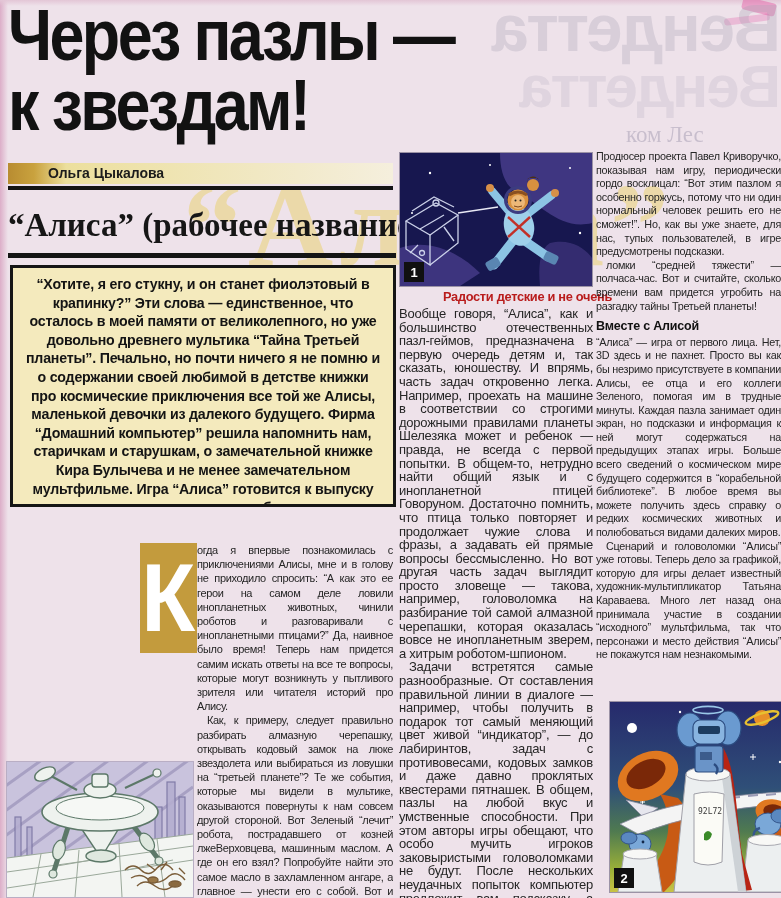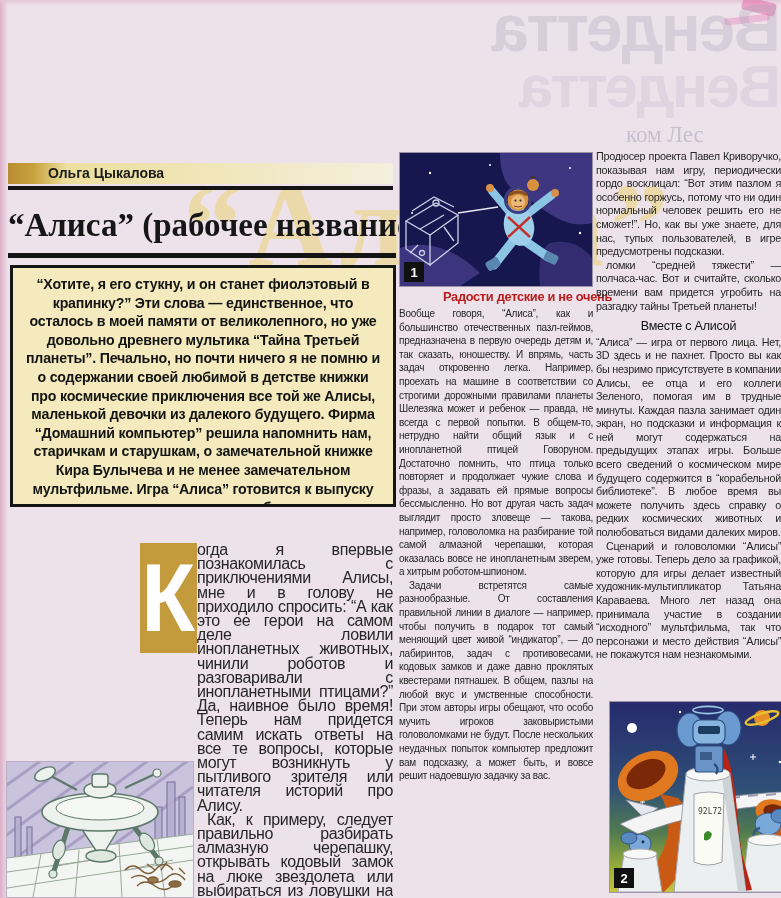--- a/index.html
+++ b/index.html
@@ -54,27 +54,27 @@
 
   
   .dropcap{position:absolute;left:140px;top:543px;width:57px;height:110px;z-index:2;
     background:#c39b3d;color:#ffffff;font-weight:bold;font-size:96px;
     display:flex;align-items:center;justify-content:center;transform-origin:center;}
   .dropcap span{transform:scaleX(.92);}
   .col{position:absolute;z-index:2;text-align:justify;color:#262626;}
   .col p{margin:0;}
   .col p + p{text-indent:10px;}
   .col-left{left:197px;top:543px;width:196px;height:355px;overflow:hidden;
-    font-size:16px;line-height:14.2px;letter-spacing:-.35px;}
+    font-size:11px;line-height:14.2px;letter-spacing:-.35px;}
   .col-mid{left:399px;top:307px;width:194px;height:591px;overflow:hidden;
-    font-size:10px;line-height:13.6px;letter-spacing:-.25px;}
+    font-size:13px;line-height:13.6px;letter-spacing:-.25px;}
   .col-right{left:596px;top:150px;width:185px;height:549px;overflow:hidden;
     font-size:10.8px;line-height:13.6px;letter-spacing:-.25px;}
-  .sect-head{font-size:12.5px;font-weight:normal;letter-spacing:-.2px;margin:0 0 2px 0;
-    text-align:center;color:#111;}
+  .sect-head{font-size:12.5px;font-weight:bold;letter-spacing:-.2px;margin:0 0 2px 0;
+    text-align:left;color:#111;}
   .col-right .sect-head{margin-top:7px;}
 
   
   .figure{position:absolute;z-index:3;border:1px solid #9c93a6;box-sizing:border-box;overflow:hidden;}
   .fig1{left:399px;top:152px;width:194px;height:135px;}
   .fig2{left:6px;top:761px;width:188px;height:137px;border-color:#b9aec4;z-index:1;}
   .fig3{left:609px;top:701px;width:186px;height:192px;}
   .figure svg{display:block;}
   .badge{position:absolute;left:4px;bottom:4px;width:20px;height:20px;background:#101010;
     color:#fff;font-size:13px;font-weight:bold;display:flex;align-items:center;
@@ -92,20 +92,24 @@
   <div class="blot blot1"></div>
   <div class="blot blot2"></div>
 
   <div class="ghost-title">
     <span class="g1">Вендетта</span><br>
     <span class="g2">Вендетта</span>
   </div>
   <div class="ghost-small">ком Лес</div>
   <div class="watermark">“Алиса”</div>
 
+  <h1 class="headline" style="margin:0;">
+    <span class="hl">Через пазлы —</span>
+    <span class="hl">к звездам!</span>
+  </h1>
 
   <div class="byline-bar">
     <span>Ольга Цыкалова</span>
   </div>
   <div class="rule rule-byline"></div>
 
   <div class="subtitle">“Алиса” (рабочее название)</div>
   <div class="rule rule-subtitle"></div>
 
   <div class="intro">“Хотите, я его стукну, и он станет фиолэтовый в крапинку?” Эти слова — единственное, что осталось в моей памяти от великолепного, но уже довольно древнего мультика “Тайна Третьей планеты”. Печально, но почти ничего я не помню и о содержании своей любимой в детстве книжки про космические приключения все той же Алисы, маленькой девочки из далекого будущего. Фирма “Домашний компьютер” решила напомнить нам, старичкам и старушкам, о замечательной книжке Кира Булычева и не менее замечательном мультфильме. Игра “Алиса” готовится к выпуску летом этого года, и по жанру это будет... конечно же, пазл-квест.</div>

